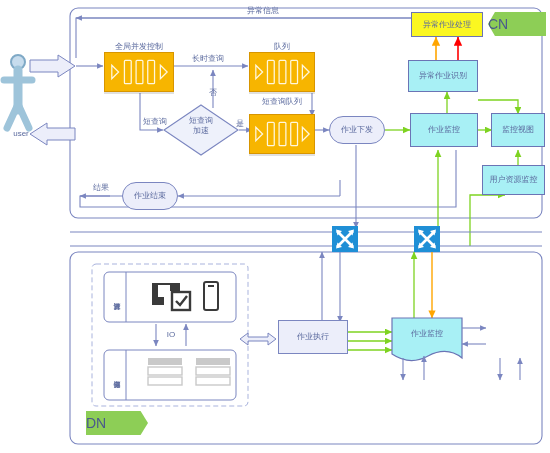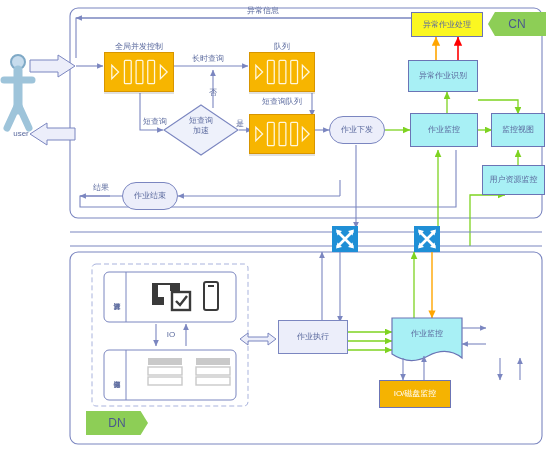--- a/index.html
+++ b/index.html
@@ -10,22 +10,22 @@
   .lbl{position:absolute;font-size:8px;color:#5b6a9e;white-space:nowrap;
        line-height:1.15;text-align:center;pointer-events:none;}
   .node{position:absolute;box-sizing:border-box;display:flex;align-items:center;
         justify-content:center;text-align:center;font-size:8px;line-height:1.15;}
   .orange{background:#f7b500;border:1px solid #d79500;color:#ffffff;}
   .cyan{background:#a8f0f5;border:1.2px solid #6b74b5;color:#5b6a9e;}
   .yellowbox{background:#fbf721;border:1.2px solid #6b74b5;color:#5b6a9e;}
   .amber{background:#f5b301;border:1.2px solid #6b74b5;color:#ffffff;}
   .lav{background:#eceefa;border:1.2px solid #7b86c0;color:#5b6a9e;}
   .round{border-radius:12px;}
-  .tag{position:absolute;background:#8dce56;color:#4a5a8c;font-size:12px;
-       display:flex;align-items:center;justify-content:center;}
+  .tag{position:absolute;background:#8dce56;color:#4a5a8c;font-size:14px;
+       display:flex;align-items:center;}
   .caption{position:absolute;font-size:8px;color:#5b6a9e;white-space:nowrap;}
   .vtext{writing-mode:vertical-rl;text-orientation:upright;font-size:7px;
          letter-spacing:0px;line-height:1;color:#5b6a9e;}
 </style>
 </head>
 <body>
 
 <div id="stage">
 
   <svg id="canvas" viewBox="0 0 550 453">
@@ -284,18 +284,15 @@
     <span>作业执行</span>
   </div>
 
   <div style="position:absolute;left:392px;top:318px;width:70px;height:40px;
               display:flex;align-items:flex-start;justify-content:center;padding-top:10px;
               box-sizing:border-box;font-size:8px;color:#5b6a9e;">
     <span>作业监控</span>
   </div>
 
 
-  <div class="node amber" style="left:379px;top:380px;width:72px;height:28px;">
-    <span>IO/磁盘监控</span>
-  </div>
 
 
 </div>
 
 </body></html>

